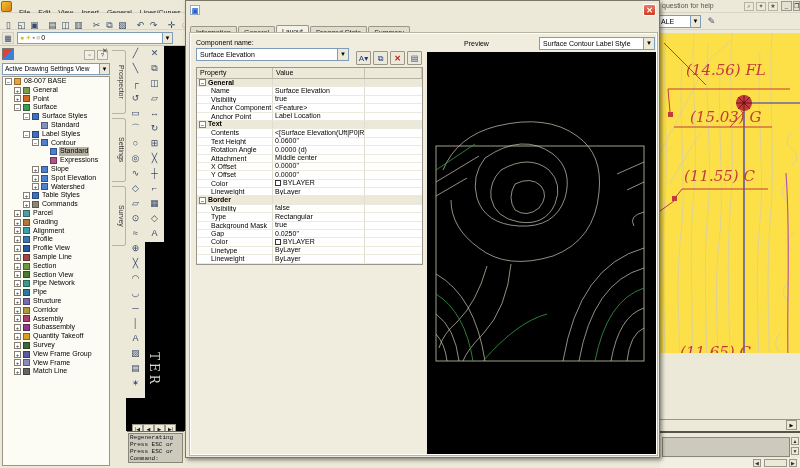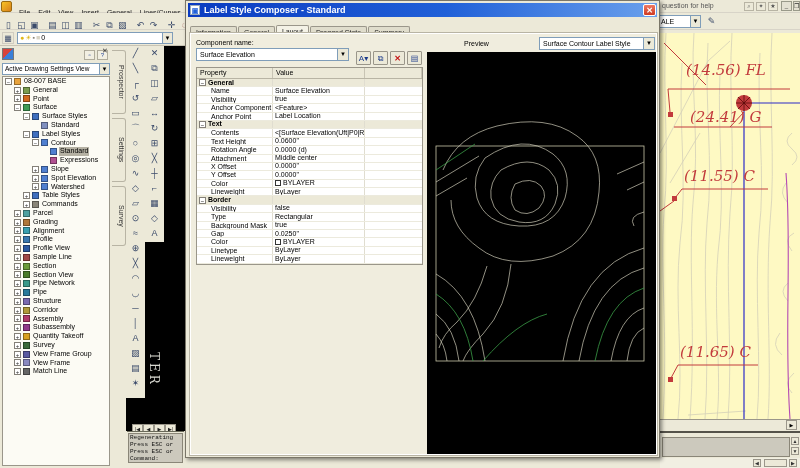--- a/index.html
+++ b/index.html
@@ -70,21 +70,21 @@
   #cmd-left { left:127px; top:431px; width:57px; height:33px; background:#ece9d8; border-top:1px solid #6a6a5a; padding:1px; }
   #cmd-left-inner { width:100%; height:100%; background:#ccc9bd; border:1px solid #8a8678; overflow:hidden; }
   .cline { font-family:"Liberation Mono", monospace; font-size:6px; line-height:7px; white-space:nowrap; color:#111; padding-left:1px; }
   #cmd-right { left:660px; top:431px; width:140px; height:27px; background:#ece9d8; border-top:2px solid #55534a; }
   #cmd-right-inner { position:absolute; left:2px; top:4px; width:128px; height:20px; background:#ccc9bd; border:1px solid #8a8678; }
   .sbtn { width:8px; height:8px; border:1px solid #9a968a; background:#ece9d8; font-size:5px; line-height:7px; text-align:center; color:#333; }
   #hscroll { left:660px; top:458px; width:140px; height:10px; background:#f1efe2; }
   #hthumb { left:764px; top:459px; width:23px; height:8px; background:#ece9d8; border:1px solid #9a968a; }
 
   
-  #draw-right { left:660px; top:33px; width:140px; height:386px; background:#fef9c3; overflow:hidden; }
+  #draw-right { left:660px; top:33px; width:140px; height:320px; background:#fde047; overflow:hidden; }
   .cadlabel { position:absolute; color:#c23a3c; font-family:"DejaVu Serif", serif; font-style:italic; font-size:15px; white-space:nowrap; }
   #layout-strip-right { left:660px; top:419px; width:140px; height:12px; background:#ece9d8; border-top:1px solid #9a968a; }
   #tab-scroll-right { left:786px; top:420px; width:11px; height:10px; border:1px solid #9a968a; background:#ece9d8; font-size:5px; line-height:9px; text-align:center; }
 
   
   #dialog { left:185px; top:0px; width:475px; height:458px; background:#ece9d8; border:1px solid #7a7668; box-shadow:2px 2px 4px rgba(0,0,0,.45); }
   #dlg-title { left:2px; top:2px; width:469px; height:14px; background:linear-gradient(90deg,#0a3bc0 0%,#2060d8 55%,#6aa0ec 100%); color:#fff; font-size:9px; font-weight:bold; line-height:14px; padding-left:16px; }
   #dlg-icon { left:4px; top:4px; width:10px; height:10px; background:#fff; border:1px solid #9ab; font-size:7px; line-height:9px; text-align:center; color:#2060d8; font-weight:bold; }
   #dlg-close { right:3px; top:3px; width:13px; height:12px; background:linear-gradient(180deg,#ee7a64,#cf3a22); border:1px solid #fff; border-radius:2px; color:#fff; font-size:8px; line-height:11px; text-align:center; font-weight:bold; }
   #dlg-tabs { left:4px; top:19px; height:13px; white-space:nowrap; }
@@ -444,31 +444,28 @@
         <circle cx="84" cy="70" r="8"></circle>
       </g>
       <g stroke="#5a0a0a" stroke-width="0.8">
         <path d="M 78,64 L 90,76"></path>
           <path d="M 90,64 L 78,76"></path>
           <path d="M 84,62 L 84,78"></path>
           <path d="M 76,70 L 92,70"></path>
       </g>
     </svg>
     <div class="cadlabel" style="left:26px; top:28px;">(14.56) FL</div>
-    <div class="cadlabel" style="left:30px; top:75px;">(24.41)  G</div>
+    <div class="cadlabel" style="left:30px; top:75px;">(15.03)  G</div>
     <div class="cadlabel" style="left:24px; top:134px;">(11.55)  C</div>
     <div class="cadlabel" style="left:20px; top:310px;">(11.65)  C</div>
   </div>
   <div id="layout-strip-right" class="abs"></div>
   <span id="tab-scroll-right" class="abs">▶</span>
 
   <div id="dialog" class="abs">
-    <div id="dlg-title" class="abs">
-      <span>Label Style Composer - Standard</span>
-    </div>
     <div id="dlg-icon" class="abs">▣</div>
     <div id="dlg-close" class="abs">✕</div>
     <div id="dlg-tabs" class="abs"><span class="dtab">Information</span><span class="dtab">General</span><span class="dtab active">Layout</span><span class="dtab">Dragged State</span><span class="dtab">Summary</span></div>
     <div id="dlg-body" class="abs">
       <div id="comp-label" class="abs">Component name:</div>
       <div id="comp-combo" class="abs">
         <span>Surface Elevation</span>
         <span class="arrow">▼</span>
       </div>
       <div id="comp-buttons" class="abs"><span class="cbtn create-text-component-button">A▾</span><span class="cbtn copy-component-button">⧉</span><span class="cbtn delete-component-button">✕</span><span class="cbtn component-draw-order-button">▤</span></div>

